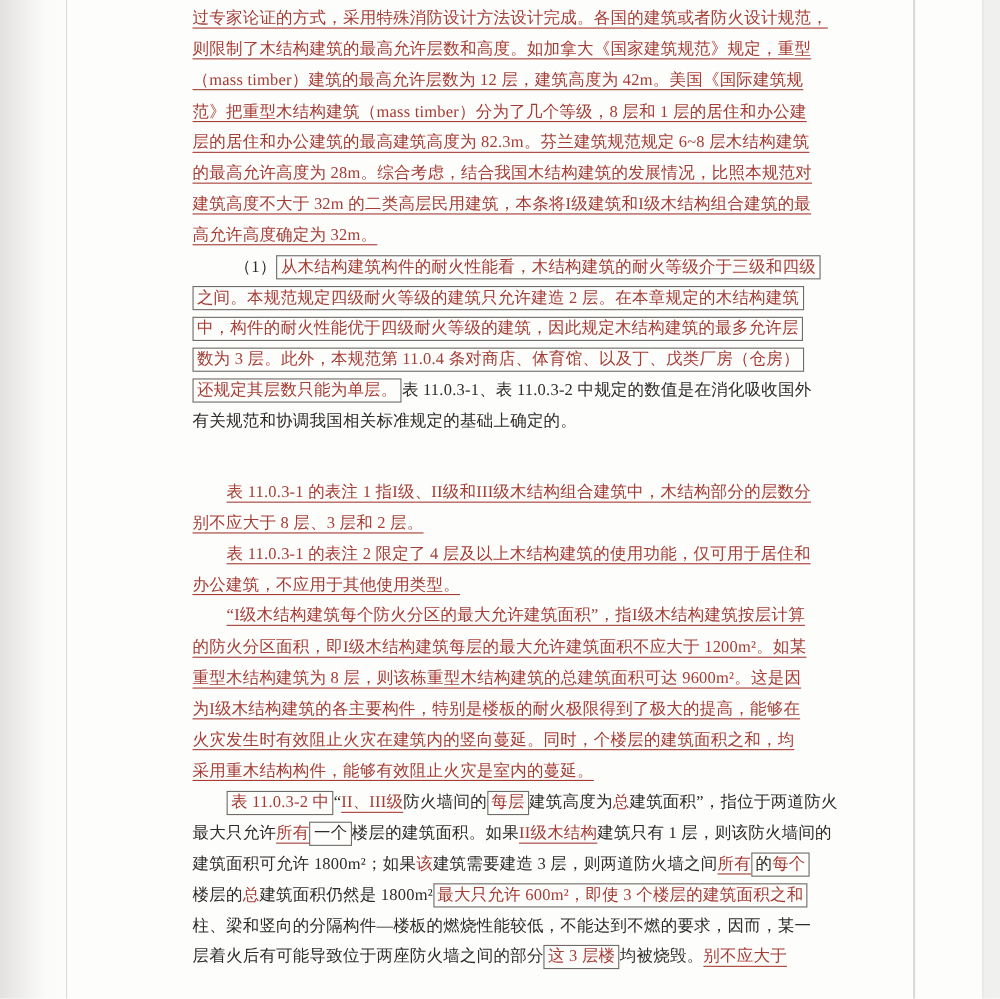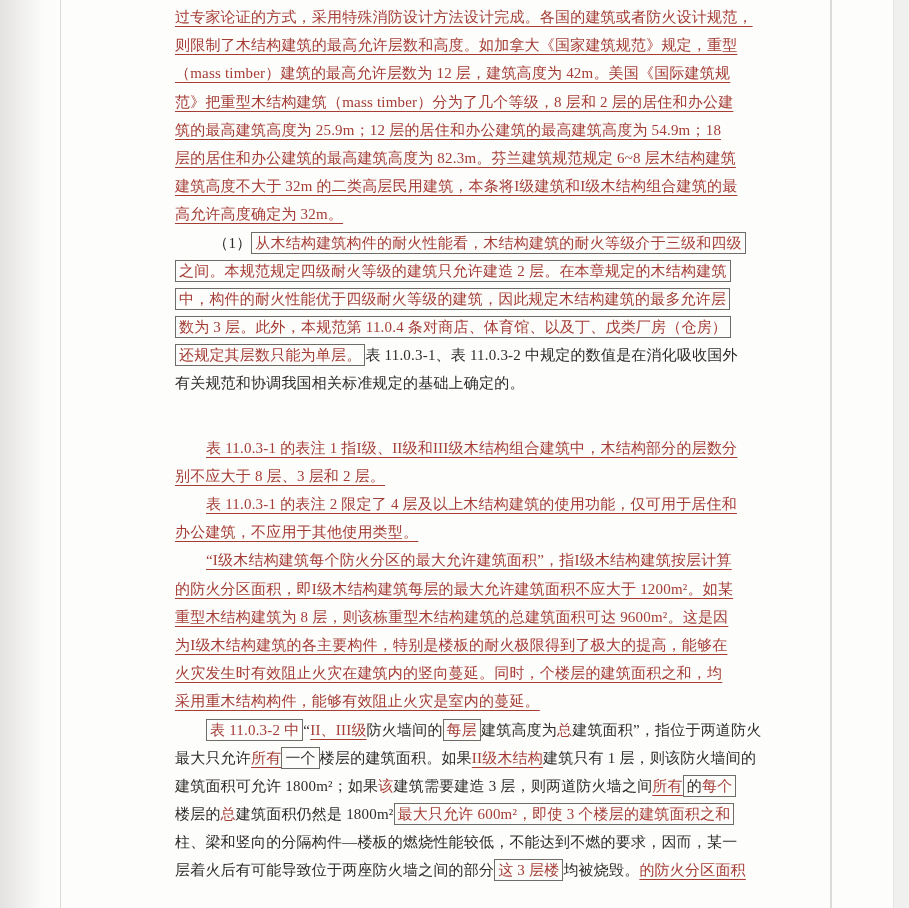--- a/index.html
+++ b/index.html
@@ -50,23 +50,23 @@
 
 <div class="left-shadow"></div>
 <div class="edge-line-left"></div>
 <div class="edge-line-right"></div>
 <div class="outer-strip"></div>
 
 <div class="text-block">
     <div class="line"><span class="seg red u">过专家论证的方式，采用特殊消防设计方法设计完成。各国的建筑或者防火设计规范，</span></div>
     <div class="line"><span class="seg red u">则限制了木结构建筑的最高允许层数和高度。如加拿大《国家建筑规范》规定，重型</span></div>
     <div class="line"><span class="seg red u">（mass timber）建筑的最高允许层数为 12 层，建筑高度为 42m。美国《国际建筑规</span></div>
-    <div class="line"><span class="seg red u">范》把重型木结构建筑（mass timber）分为了几个等级，8 层和 2 层的居住和办公建</span></div>
-    <div class="line"><span class="seg red u">筑的最高建筑高度为 25.9m；12 层的居住和办公建筑的最高建筑高度为 54.9m；18</span></div>
+    <div class="line"><span class="seg red u">范》把重型木结构建筑（mass timber）分为了几个等级，8 层和 1 层的居住和办公建</span></div>
     <div class="line"><span class="seg red u">层的居住和办公建筑的最高建筑高度为 82.3m。芬兰建筑规范规定 6~8 层木结构建筑</span></div>
+    <div class="line"><span class="seg red u">的最高允许高度为 28m。综合考虑，结合我国木结构建筑的发展情况，比照本规范对</span></div>
     <div class="line"><span class="seg red u">建筑高度不大于 32m 的二类高层民用建筑，本条将I级建筑和I级木结构组合建筑的最</span></div>
     <div class="line"><span class="seg red u">高允许高度确定为 32m。</span></div>
     <div class="line" style="padding-left: 31px; text-align: center;"><span class="seg black">（1）</span><span class="seg red boxed">从木结构建筑构件的耐火性能看，木结构建筑的耐火等级介于三级和四级</span></div>
     <div class="line"><span class="seg red boxed">之间。本规范规定四级耐火等级的建筑只允许建造 2 层。在本章规定的木结构建筑</span></div>
     <div class="line"><span class="seg red boxed">中，构件的耐火性能优于四级耐火等级的建筑，因此规定木结构建筑的最多允许层</span></div>
     <div class="line"><span class="seg red boxed">数为 3 层。此外，本规范第 11.0.4 条对商店、体育馆、以及丁、戊类厂房（仓房）</span></div>
     <div class="line"><span class="seg red boxed">还规定其层数只能为单层。</span><span class="seg black">表 11.0.3-1、表 11.0.3-2 中规定的数值是在消化吸收国外</span></div>
     <div class="line"><span class="seg black">有关规范和协调我国相关标准规定的基础上确定的。</span></div>
     <div class="line" style="padding-left: 31px; margin-top: 36px;"><span class="seg red u">表 11.0.3-1 的表注 1 指I级、II级和III级木结构组合建筑中，木结构部分的层数分</span></div>
     <div class="line"><span class="seg red u">别不应大于 8 层、3 层和 2 层。</span></div>
@@ -76,14 +76,14 @@
     <div class="line"><span class="seg red u">的防火分区面积，即I级木结构建筑每层的最大允许建筑面积不应大于 1200m²。如某</span></div>
     <div class="line"><span class="seg red u">重型木结构建筑为 8 层，则该栋重型木结构建筑的总建筑面积可达 9600m²。这是因</span></div>
     <div class="line"><span class="seg red u">为I级木结构建筑的各主要构件，特别是楼板的耐火极限得到了极大的提高，能够在</span></div>
     <div class="line"><span class="seg red u">火灾发生时有效阻止火灾在建筑内的竖向蔓延。同时，个楼层的建筑面积之和，均</span></div>
     <div class="line"><span class="seg red u">采用重木结构构件，能够有效阻止火灾是室内的蔓延。</span></div>
     <div class="line" style="padding-left: 31px;"><span class="seg red boxed">表 11.0.3-2 中</span><span class="seg black">“</span><span class="seg red u">II、III级</span><span class="seg black">防火墙间的</span><span class="seg red boxed">每层</span><span class="seg black">建筑高度为</span><span class="seg red">总</span><span class="seg black">建筑面积”，指位于两道防火</span></div>
     <div class="line"><span class="seg black">最大只允许</span><span class="seg red u">所有</span><span class="seg black boxed">一个</span><span class="seg black">楼层的建筑面积。如果</span><span class="seg red u">II级木结构</span><span class="seg black">建筑只有 1 层，则该防火墙间的</span></div>
     <div class="line"><span class="seg black">建筑面积可允许 1800m²；如果</span><span class="seg red">该</span><span class="seg black">建筑需要建造 3 层，则两道防火墙之间</span><span class="seg red u">所有</span><span class="seg black boxed"><span class="seg black">的</span><span class="seg red">每个</span></span></div>
     <div class="line"><span class="seg black">楼层的</span><span class="seg red">总</span><span class="seg black">建筑面积仍然是 1800m²</span><span class="seg red boxed">最大只允许 600m²，即使 3 个楼层的建筑面积之和</span></div>
     <div class="line"><span class="seg black">柱、梁和竖向的分隔构件—楼板的燃烧性能较低，不能达到不燃的要求，因而，某一</span></div>
-    <div class="line"><span class="seg black">层着火后有可能导致位于两座防火墙之间的部分</span><span class="seg red boxed">这 3 层楼</span><span class="seg black">均被烧毁。</span><span class="seg red u">的防火分区面积</span></div>
+    <div class="line"><span class="seg black">层着火后有可能导致位于两座防火墙之间的部分</span><span class="seg red boxed">这 3 层楼</span><span class="seg black">均被烧毁。</span><span class="seg red u">别不应大于</span></div>
   </div>
 
 </body></html>

